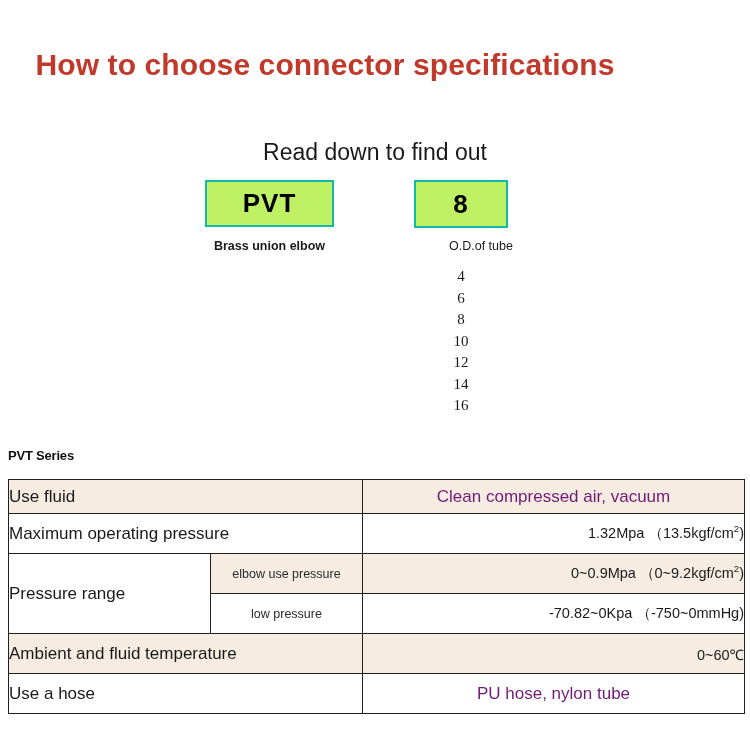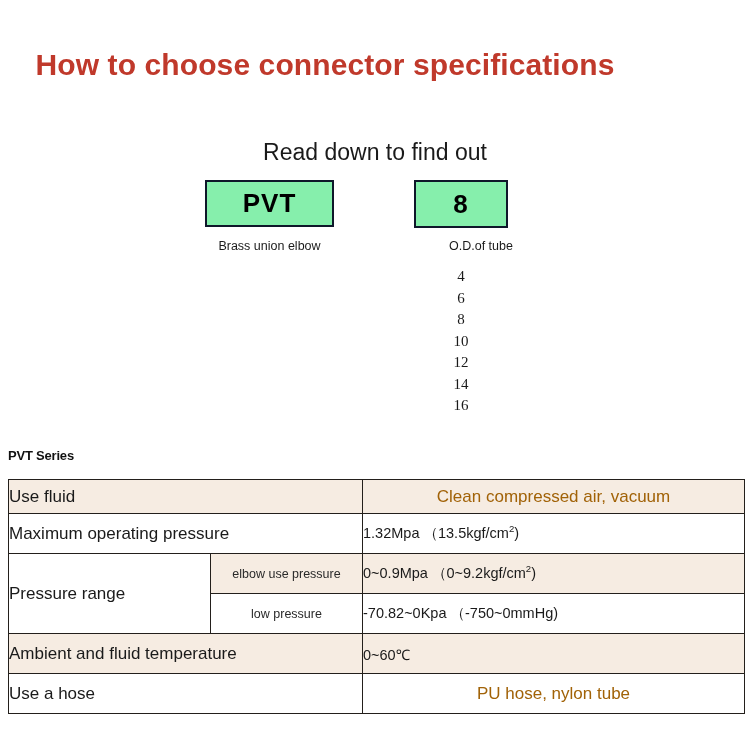--- a/index.html
+++ b/index.html
@@ -37,22 +37,22 @@
     text-align: center;
     font-size: 23px;
     font-weight: 400;
     color: #1a1a1a;
     margin-top: 40px;
   }
 
   
   .code-box {
     position: absolute;
-    border: 2px solid #0f172a;
-    background: #86efac;
+    border: 2px solid #14b8a6;
+    background: #bef264;
     box-sizing: border-box;
     display: flex;
     align-items: center;
     justify-content: center;
     font-weight: 700;
     font-size: 26px;
     letter-spacing: 1px;
     color: #000000;
   }
   #box-series {
@@ -71,20 +71,21 @@
     position: absolute;
     text-align: center;
     font-size: 12.5px;
     color: #1a1a1a;
     white-space: nowrap;
   }
   #caption-series {
     left: 205px;
     top: 239px;
     width: 129px;
+    font-weight: bold;
   }
   #caption-size {
     left: 434px;
     top: 239px;
     width: 94px;
   }
 
   
   #size-options {
     position: absolute;
@@ -124,25 +125,25 @@
     vertical-align: middle;
   }
   .lbl {
     font-size: 17px;
     padding: 0 0 0 12px;
     color: #1a1a1a;
   }
   .val {
     font-size: 17px;
     text-align: center;
-    color: #a16207;
+    color: #701a75;
   }
   .val-sm {
     font-size: 14.5px;
-    text-align: left;
+    text-align: right;
     color: #1a1a1a;
   }
   .sub-lbl {
     font-size: 12.5px;
     text-align: center;
     color: #2a2a2a;
   }
   .beige { background: #f6ece2 !important; }
   .r-tall { height: 33px; }
   .r-mid  { height: 39px; }

